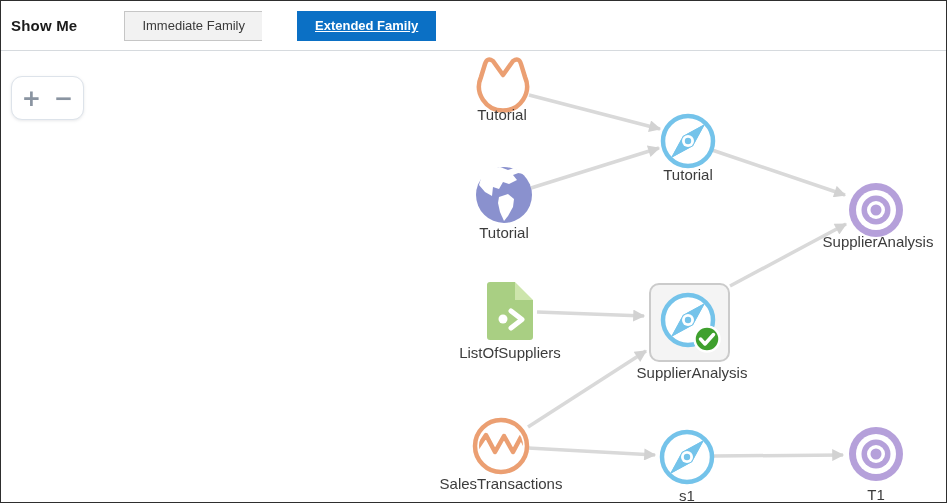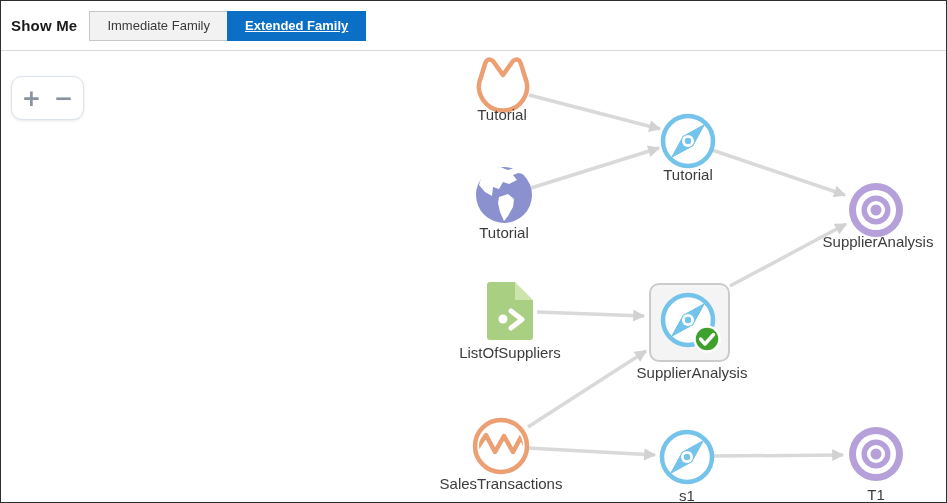--- a/index.html
+++ b/index.html
@@ -30,21 +30,21 @@
     margin-right: 12px;
     letter-spacing: .2px;
   }
   .segmented { display: flex; height: 30px; }
   .seg-btn {
     height: 30px;
     padding: 0 17px;
     font-family: "Liberation Sans", sans-serif;
     font-size: 13px;
     cursor: pointer;
-    display: flex; align-items: center; justify-content: center;
+    display: flex; align-items: center; justify-content: center; margin-left: 35px;
   }
   .seg-btn.inactive {
     background: #f2f2f2;
     border: 1px solid #c6c6c6;
     border-right: none;
     color: #3a3a3a;
   }
   .seg-btn.active {
     background: #0b70c5;
     border: 1px solid #0b70c5;

